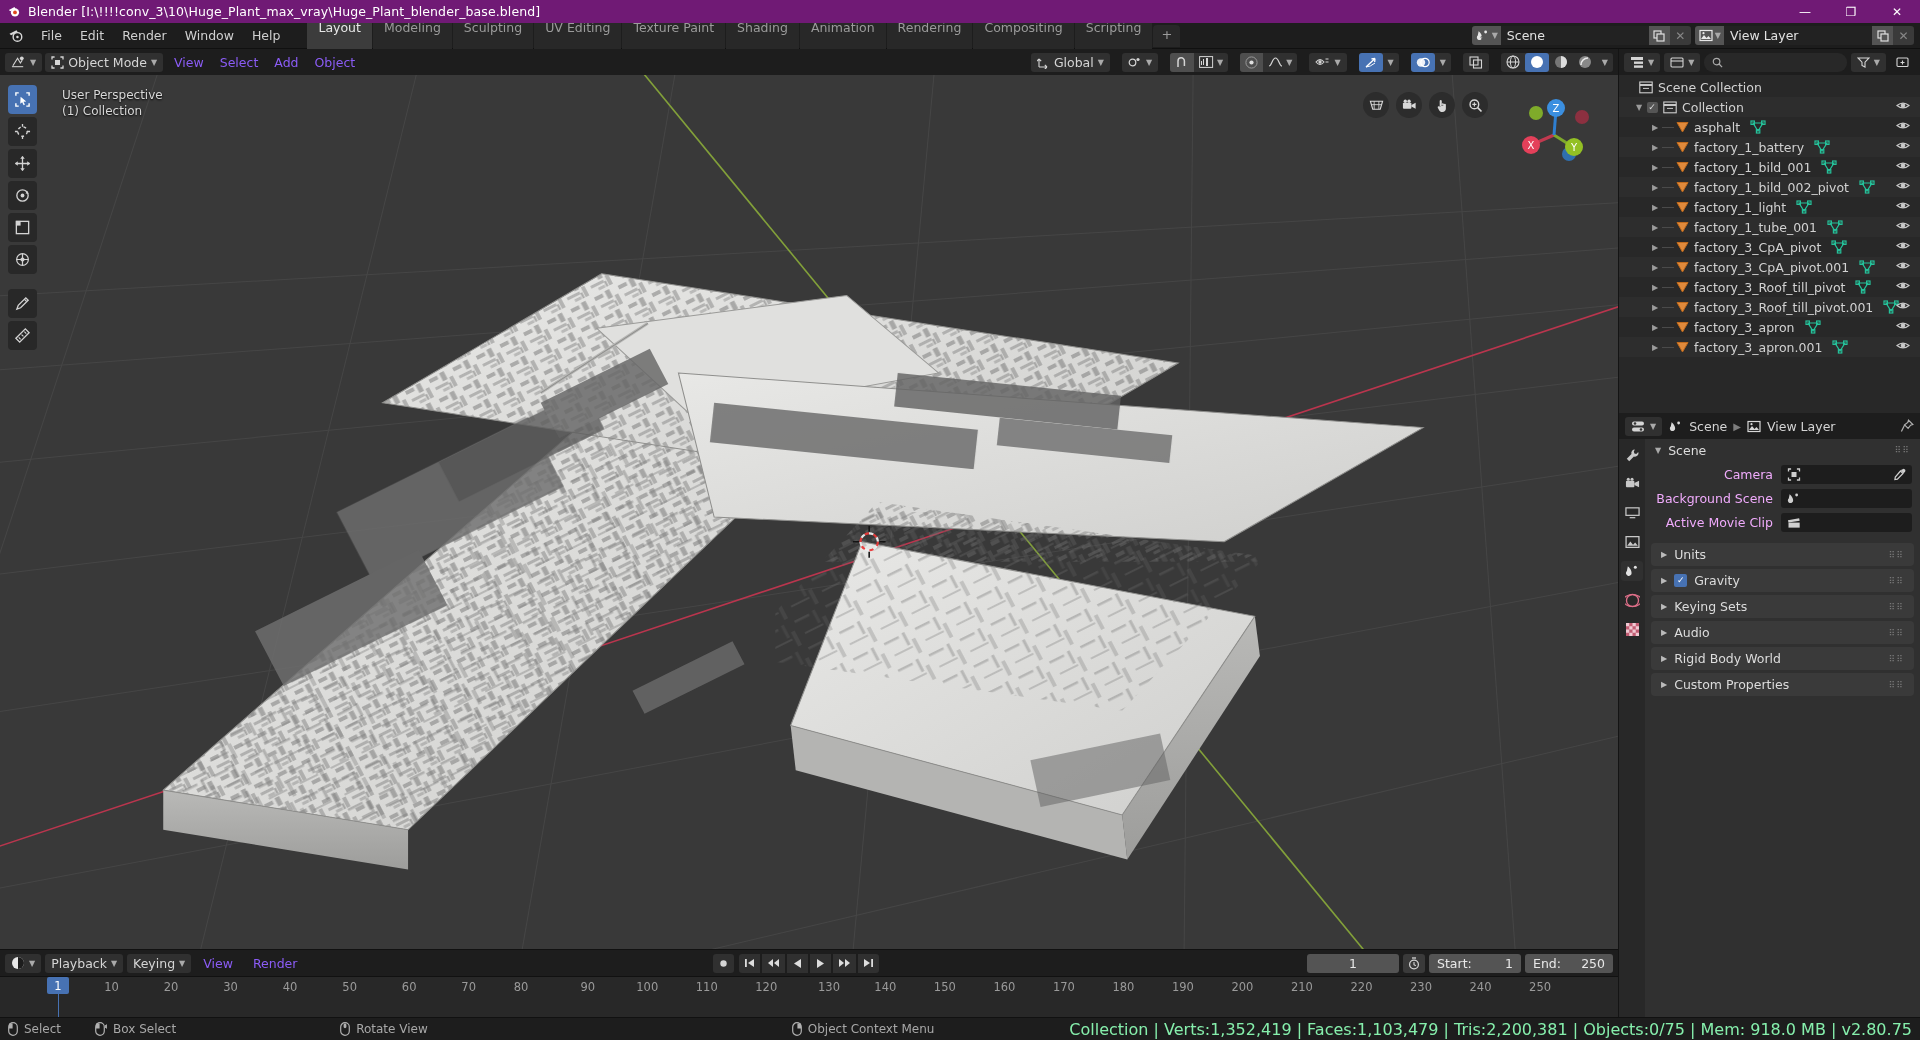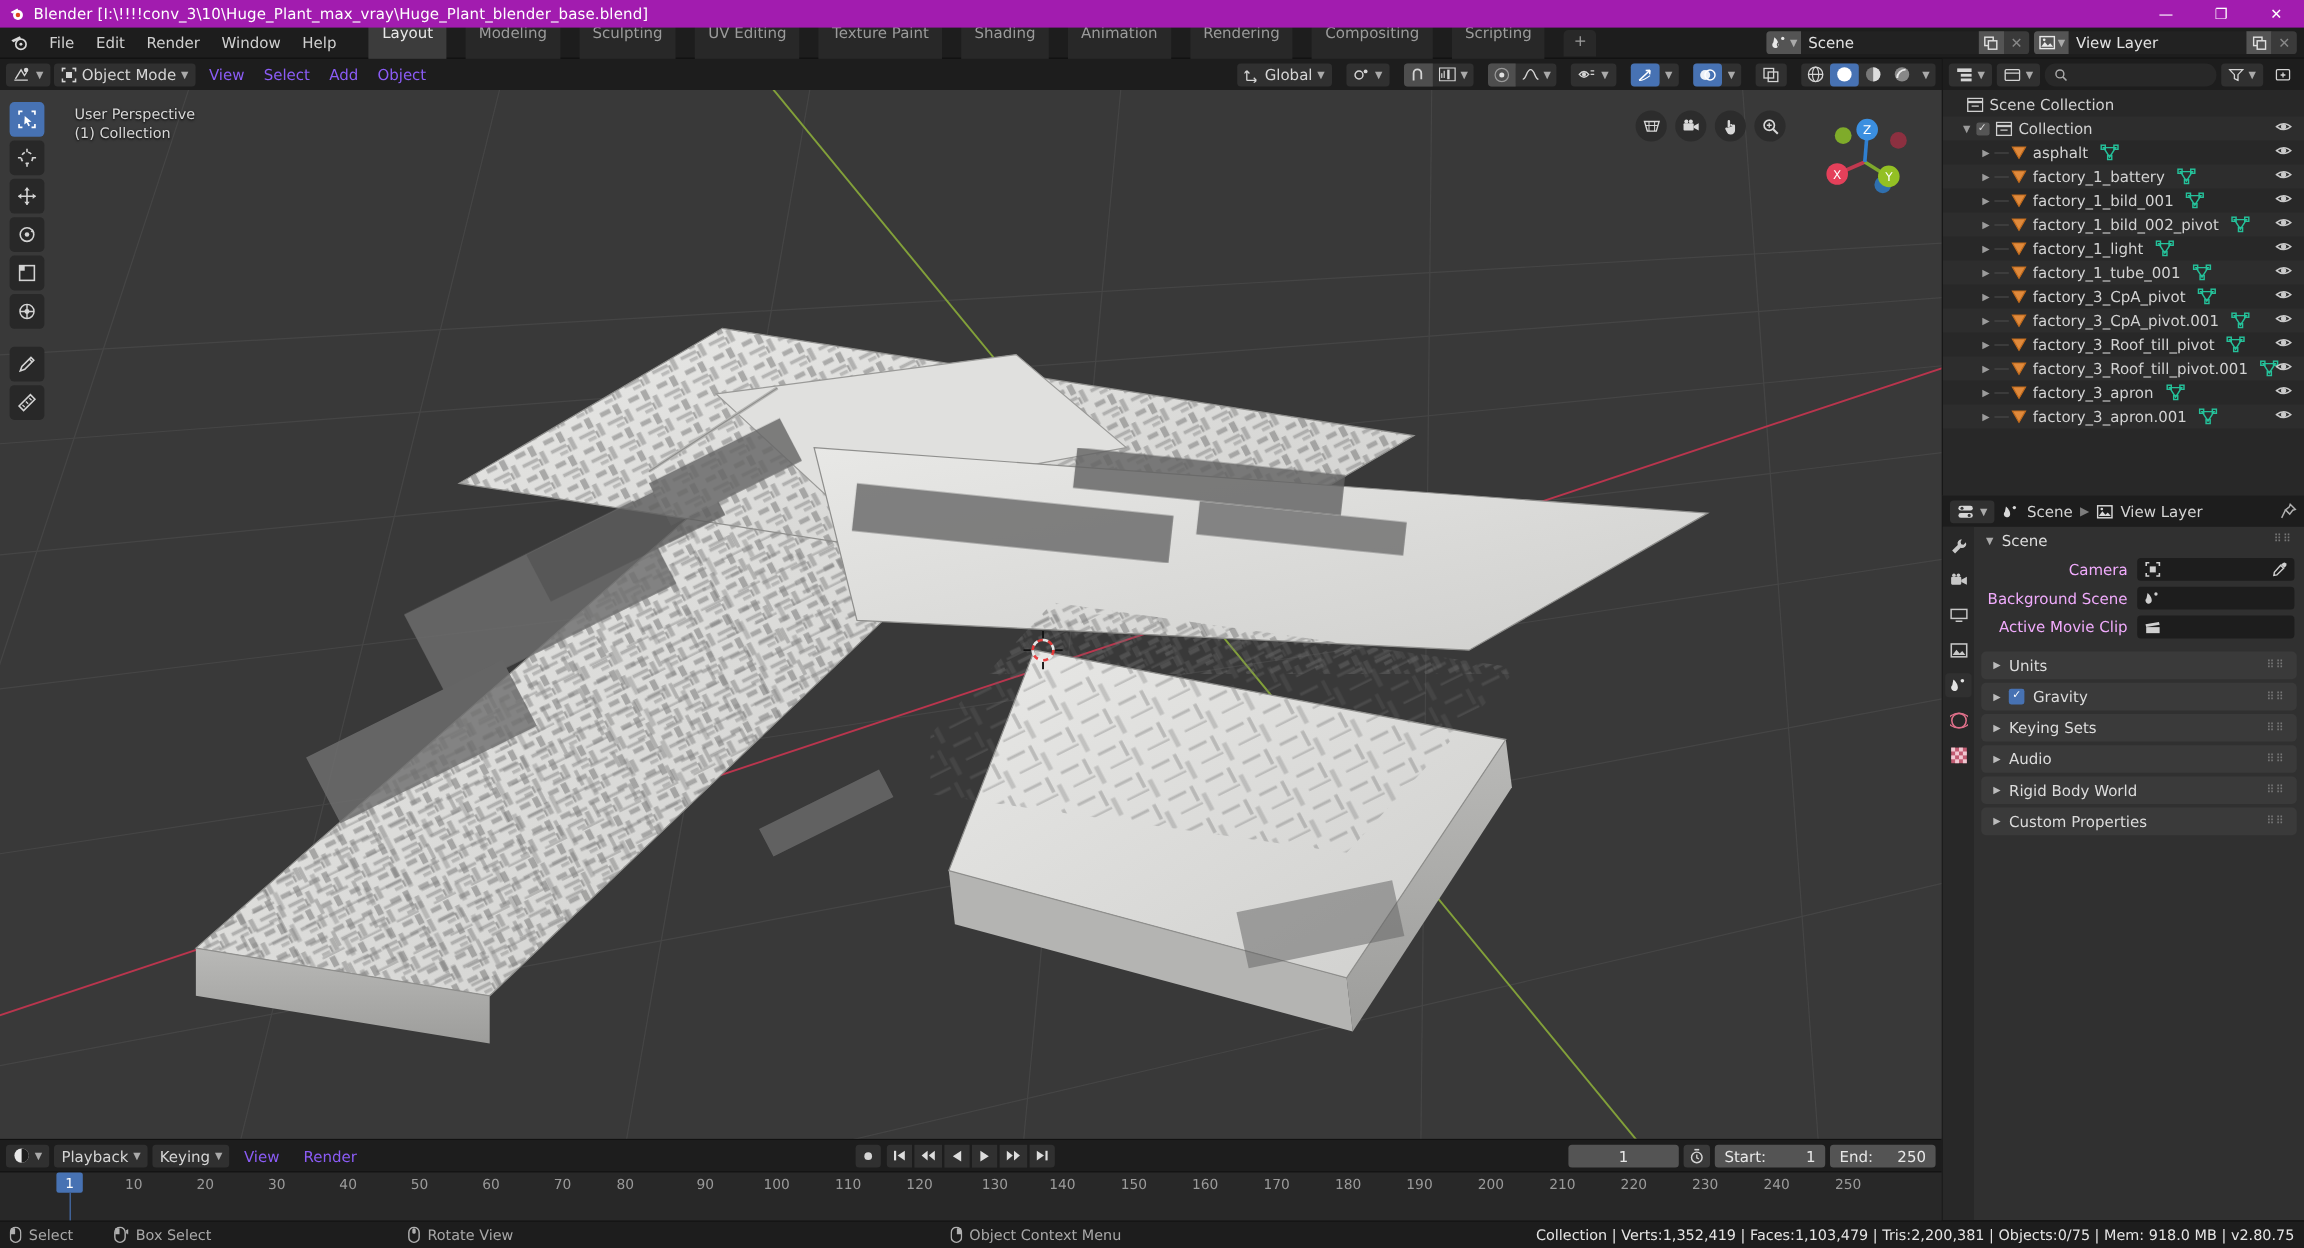--- a/index.html
+++ b/index.html
@@ -8,39 +8,39 @@
     background: #1d1d1d;
     font-family: "DejaVu Sans", sans-serif;
     font-size: 13px;
     color: #e6e6e6;
     overflow: hidden;
   }
   .app { position: relative; width: 1920px; height: 1040px; display: flex; flex-direction: column; }
 
   
   .titlebar {
-    height: 23px; background: #a21caf; display: flex; align-items: center;
+    height: 23px; background: #701a75; display: flex; align-items: center;
     padding: 0 6px; flex: 0 0 23px; position: relative;
   }
   .titlebar .tb-icon { width: 16px; height: 16px; margin-right: 6px; display:flex; align-items:center; justify-content:center;}
   .titlebar .tb-text { font-size: 12.5px; color: #ffffff; letter-spacing: .1px; white-space: nowrap; }
   .win-btns { position: absolute; right: 0; top: 0; height: 23px; display: flex; }
   .win-btn { width: 46px; height: 23px; display:flex; align-items:center; justify-content:center; color:#fff; font-size:12px;}
 
   
   .topbar {
     height: 26px; background: #1d1d1d; display: flex; align-items: center;
     flex: 0 0 26px; padding-left: 6px; border-bottom: 1px solid #101010;
   }
   .blender-logo { width: 20px; height: 18px; margin-right: 6px; display:flex;align-items:center;justify-content:center;}
   .menu-item { padding: 2px 9px; font-size: 12.5px; color: #d0d0d0; border-radius: 3px; white-space: nowrap; }
   .ws-tabs { display: flex; align-items: center; margin-left: 18px; height: 26px; }
   .ws-tab {
     padding: 4px 11px 5px; font-size: 12.5px; color: #9b9b9b; background: #282828;
-    margin-right: 16px; border-radius: 4px 4px 0 0; height: 38px; line-height: 13px; white-space: nowrap;
+    margin-right: 1px; border-radius: 4px 4px 0 0; height: 38px; line-height: 13px; white-space: nowrap;
   }
   .ws-tab.active { background: #3c3c3c; color: #e8e8e8; }
   .ws-add { padding: 3px 8px 4px; color: #9b9b9b; font-size: 13px; background: #282828; border-radius:4px 4px 0 0; height:22px; line-height:13px;}
   .topbar-right { margin-left: auto; display: flex; align-items: center; gap: 4px; padding-right: 6px; }
   .id-block { display: flex; align-items: center; height: 19px; }
   .id-icon-btn {
     background: #545454; height: 19px; display: flex; align-items: center; gap: 2px;
     padding: 0 3px 0 4px; border-radius: 3px 0 0 3px;
   }
   .id-field {
@@ -140,21 +140,21 @@
   .pr-label { flex: 0 0 128px; text-align: right; font-size: 12.5px; color: #f0abfc; white-space: nowrap; }
   .pr-input { flex: 1 1 auto; background: #1d1d1d; height: 19px; border-radius: 3px; display: flex; align-items: center; padding: 0 6px; gap: 6px;}
   .ck { width: 13px; height: 13px; border-radius: 2px; background: #4772b3; display: flex; align-items: center; justify-content: center; }
 
   
   .statusbar {
     height: 23px; background: #1d1d1d; display: flex; align-items: center; flex: 0 0 23px;
     padding: 0 8px; font-size: 12px; color: #a8a8a8; border-top: 1px solid #111;
   }
   .sb-item { display: flex; align-items: center; gap: 6px; margin-right: 34px; white-space: nowrap; }
-  .sb-right { margin-left: auto; font-size: 12px; color: #e5e5e5; white-space: nowrap; }
+  .sb-right { margin-left: auto; font-size: 16px; color: #86efac; white-space: nowrap; }
   svg { display: block; }
 </style>
 </head>
 <body>
 
 <div class="app">
 
   <div class="titlebar">
     <span class="tb-icon">
       <svg width="15" height="15" viewBox="0 0 16 16">

